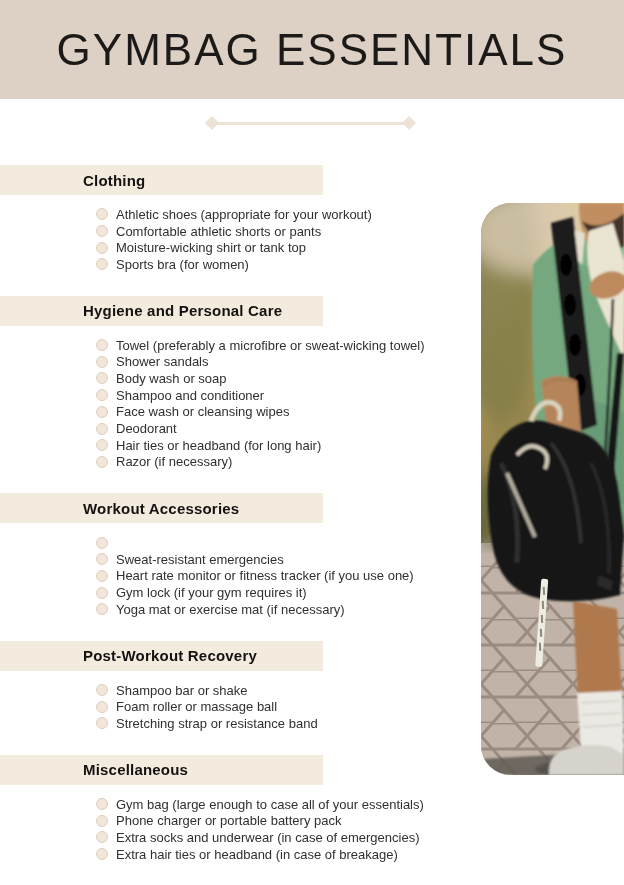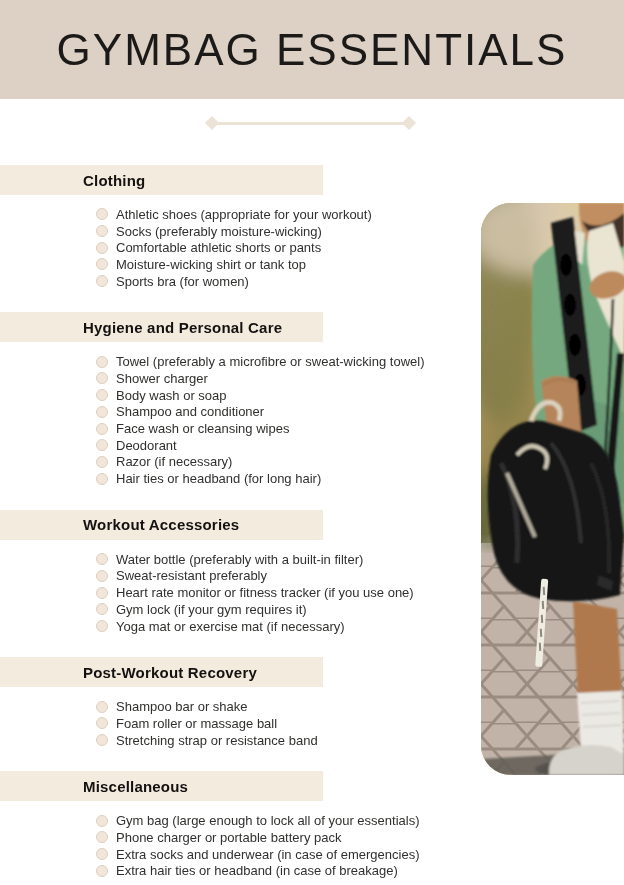--- a/index.html
+++ b/index.html
@@ -69,24 +69,20 @@
     <div class="section">
       <div class="section-bar">
         <span class="section-title">Clothing</span>
       </div>
       <div class="item">
         <span class="bullet"></span>
         <span class="item-label">Athletic shoes (appropriate for your workout)</span>
       </div>
       <div class="item">
         <span class="bullet"></span>
-        <span class="item-label">Socks (preferably moisture-wicking)</span>
-      </div>
-      <div class="item">
-        <span class="bullet"></span>
         <span class="item-label">Comfortable athletic shorts or pants</span>
       </div>
       <div class="item">
         <span class="bullet"></span>
         <span class="item-label">Moisture-wicking shirt or tank top</span>
       </div>
       <div class="item">
         <span class="bullet"></span>
         <span class="item-label">Sports bra (for women)</span>
       </div>
@@ -94,58 +90,57 @@
     <div class="section">
       <div class="section-bar">
         <span class="section-title">Hygiene and Personal Care</span>
       </div>
       <div class="item">
         <span class="bullet"></span>
         <span class="item-label">Towel (preferably a microfibre or sweat-wicking towel)</span>
       </div>
       <div class="item">
         <span class="bullet"></span>
-        <span class="item-label">Shower charger</span>
+        <span class="item-label">Shower sandals</span>
       </div>
       <div class="item">
         <span class="bullet"></span>
         <span class="item-label">Body wash or soap</span>
       </div>
       <div class="item">
         <span class="bullet"></span>
         <span class="item-label">Shampoo and conditioner</span>
       </div>
       <div class="item">
         <span class="bullet"></span>
         <span class="item-label">Face wash or cleansing wipes</span>
       </div>
       <div class="item">
         <span class="bullet"></span>
         <span class="item-label">Deodorant</span>
       </div>
       <div class="item">
         <span class="bullet"></span>
+        <span class="item-label">Hair ties or headband (for long hair)</span>
+      </div>
+      <div class="item">
+        <span class="bullet"></span>
         <span class="item-label">Razor (if necessary)</span>
       </div>
-      <div class="item">
-        <span class="bullet"></span>
-        <span class="item-label">Hair ties or headband (for long hair)</span>
-      </div>
     </div>
     <div class="section">
       <div class="section-bar">
         <span class="section-title">Workout Accessories</span>
       </div>
       <div class="item">
         <span class="bullet"></span>
-        <span class="item-label">Water bottle (preferably with a built-in filter)</span>
-      </div>
-      <div class="item">
-        <span class="bullet"></span>
-        <span class="item-label">Sweat-resistant preferably</span>
+      </div>
+      <div class="item">
+        <span class="bullet"></span>
+        <span class="item-label">Sweat-resistant emergencies</span>
       </div>
       <div class="item">
         <span class="bullet"></span>
         <span class="item-label">Heart rate monitor or fitness tracker (if you use one)</span>
       </div>
       <div class="item">
         <span class="bullet"></span>
         <span class="item-label">Gym lock (if your gym requires it)</span>
       </div>
       <div class="item">
@@ -169,21 +164,21 @@
         <span class="bullet"></span>
         <span class="item-label">Stretching strap or resistance band</span>
       </div>
     </div>
     <div class="section">
       <div class="section-bar">
         <span class="section-title">Miscellaneous</span>
       </div>
       <div class="item">
         <span class="bullet"></span>
-        <span class="item-label">Gym bag (large enough to lock all of your essentials)</span>
+        <span class="item-label">Gym bag (large enough to case all of your essentials)</span>
       </div>
       <div class="item">
         <span class="bullet"></span>
         <span class="item-label">Phone charger or portable battery pack</span>
       </div>
       <div class="item">
         <span class="bullet"></span>
         <span class="item-label">Extra socks and underwear (in case of emergencies)</span>
       </div>
       <div class="item">

